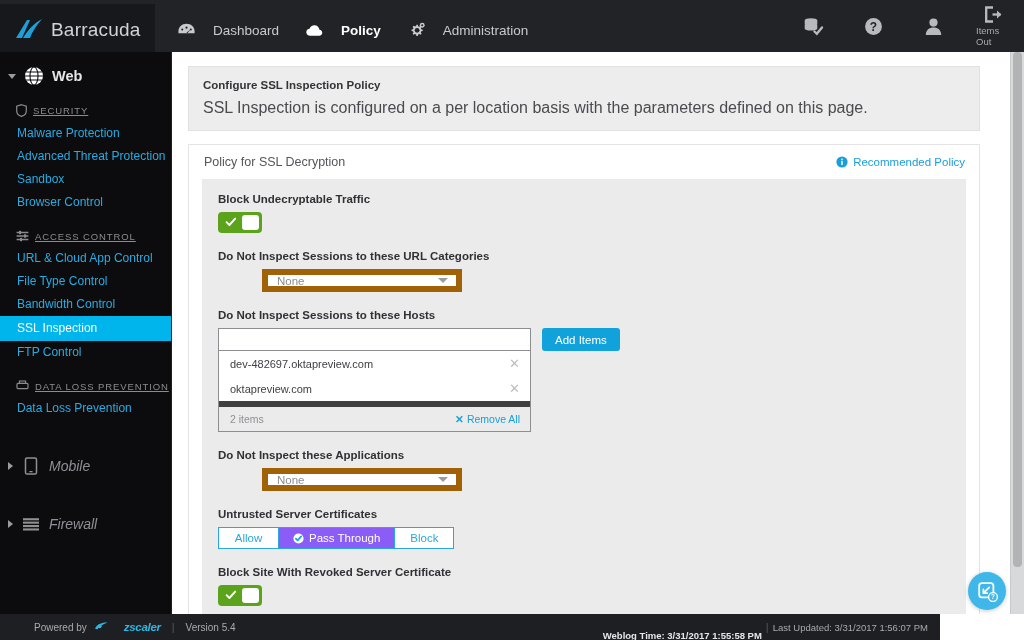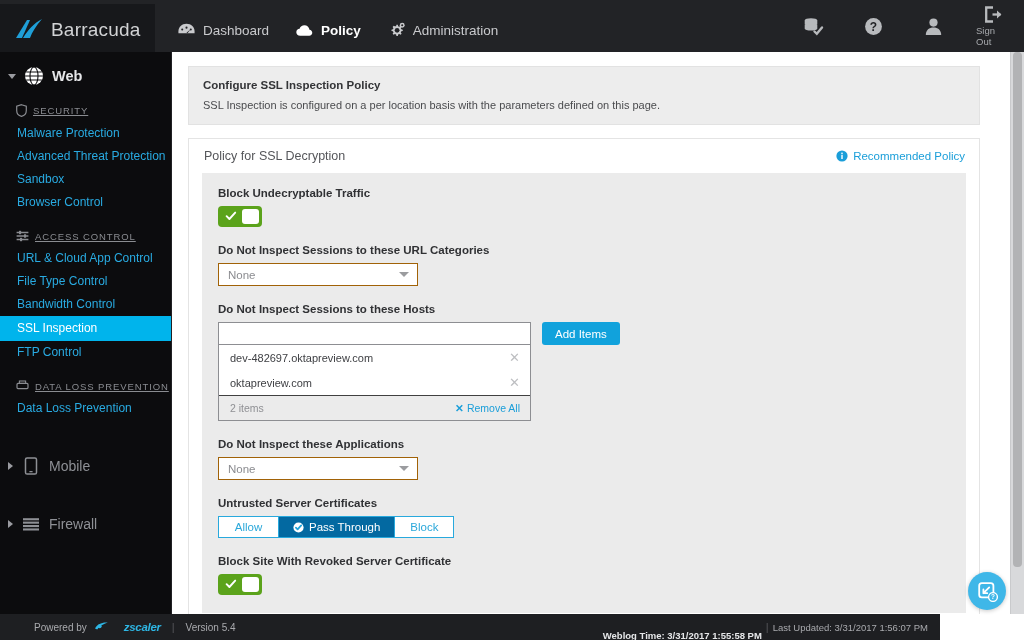--- a/index.html
+++ b/index.html
@@ -17,21 +17,21 @@
     background: #222326; display: flex; align-items: center;
   }
   .logo-zone {
     width: 155px; height: 52px; background: #17181b;
     display: flex; align-items: center; padding-left: 14px;
   }
   .logo-mark { width: 30px; height: 26px; margin-right: 7px; flex: none; }
   .logo-text { color: #d2d3d5; font-size: 19px; letter-spacing: .2px; font-weight: 300; }
 
   .nav { display: flex; align-items: center; margin-left: 22px; gap: 26px; height: 52px; }
-  .nav-item { display: flex; align-items: center; gap: 7px; cursor: pointer; height: 52px; justify-content: flex-end; }
+  .nav-item { display: flex; align-items: center; gap: 17px; cursor: pointer; height: 52px; justify-content: flex-end; }
   .nav-item .nav-ico { width: 19px; height: 19px; display: block; flex: none; }
   .nav-label { color: #c9cacd; font-size: 13.5px; }
   .nav-item.active .nav-label { color: #ffffff; font-weight: bold; }
 
   .top-right { position: absolute; right: 14px; top: 0; height: 52px; display: flex; align-items: center; gap: 26px; }
   .tr-btn { display: flex; flex-direction: column; align-items: center; cursor: pointer; width: 34px; }
   .tr-btn svg { display: block; }
   .tr-lbl { color: #a7a9ad; font-size: 9.5px; margin-top: 2px; }
 
   
@@ -41,21 +41,21 @@
   }
   .side-group-head {
     display: flex; align-items: center; gap: 8px;
     padding: 14px 0 12px 8px; cursor: pointer;
   }
   .caret { width: 0; height: 0; flex: none; }
   .caret.down { border-left: 4px solid transparent; border-right: 4px solid transparent; border-top: 5px solid #9a9ba0; }
   .caret.right { border-top: 4px solid transparent; border-bottom: 4px solid transparent; border-left: 5px solid #9a9ba0; }
   .side-group-icon { width: 20px; height: 20px; flex: none; }
   .side-group-title { color: #e6e7e9; font-size: 14.5px; font-weight: bold; }
-  .side-group-title.dim { color: #8e9095; font-weight: normal; font-size: 14px; }
+  .side-group-title.dim { color: #8e9095; font-weight: normal; font-size: 14px; font-style: italic; }
 
   .side-sub {
     display: flex; align-items: center; gap: 6px;
     padding: 6px 0 5px 16px; color: #8a8c91;
     font-size: 9.5px; letter-spacing: .9px; text-transform: uppercase; text-decoration: underline;
   }
   .side-sub svg { flex: none; }
   .side-link {
     display: block; padding: 4px 0 4px 17px;
     color: #29abe2; font-size: 12px; cursor: pointer; line-height: 15px;
@@ -68,21 +68,21 @@
     position: absolute; top: 52px; left: 172px; width: 852px; height: 562px;
     background: #ffffff; overflow: hidden;
   }
   .content-inner { position: absolute; top: 0; left: 0; width: 824px; padding: 14px 16px 0 16px; }
 
   .info-panel {
     background: #ededed; border: 1px solid #e2e2e2;
     padding: 12px 14px 13px 14px;
   }
   .info-title { font-size: 11.5px; font-weight: bold; color: #333437; margin-bottom: 8px; }
-  .info-desc { font-size: 11px; color: #4a4b4e; }
+  .info-desc { font-size: 16px; color: #4a4b4e; }
 
   .card { background: #ffffff; border: 1px solid #e4e4e4; margin-top: 13px; }
   .card-head {
     display: flex; align-items: center; justify-content: space-between;
     padding: 10px 14px 10px 15px;
   }
   .card-title { font-size: 12.5px; color: #55565a; }
   .rec-link { display: flex; align-items: center; gap: 5px; color: #1a9ed9; font-size: 11.5px; cursor: pointer; }
   .rec-link svg { flex: none; }
 
@@ -100,23 +100,23 @@
   .toggle.on { background: #5ba31b; }
   .toggle .tick { position: absolute; left: 7px; top: 4px; }
   .toggle .knob {
     position: absolute; right: 3px; top: 3px;
     width: 17px; height: 15px; background: #ffffff; border-radius: 3px;
   }
 
   
   .select {
     width: 200px; height: 23px; background: #ffffff;
-    border: 1px solid #a16207;
+    border: 6px solid #a16207;
     display: flex; align-items: center; justify-content: space-between;
-    padding: 0 8px 0 9px; cursor: pointer;
+    padding: 0 8px 0 9px; cursor: pointer; margin-left: 44px;
   }
   .select-val { font-size: 11.5px; color: #8b8c90; }
   .sel-caret { width: 0; height: 0; border-left: 5px solid transparent; border-right: 5px solid transparent; border-top: 5px solid #9b9c9f; }
 
   
   .host-row { display: flex; align-items: flex-start; gap: 11px; }
   .host-box { width: 313px; }
   .host-input {
     width: 313px; height: 23px; background: #ffffff;
     border: 1px solid #8d8e92; font-size: 11.5px; color: #333;
@@ -125,42 +125,42 @@
   .host-list {
     width: 313px; border: 1px solid #8d8e92; border-top: none; background: #ffffff;
   }
   .host-item {
     display: flex; align-items: center; justify-content: space-between;
     padding: 6px 10px 6px 11px; font-size: 11px; color: #3f4044;
   }
   .host-x { color: #bdbec1; font-size: 13px; cursor: pointer; line-height: 1; }
   .host-foot {
     display: flex; align-items: center; justify-content: space-between;
-    background: #ebebeb; border-top: 1px solid #404040;
+    background: #ebebeb; border-top: 6px solid #404040;
     padding: 6px 10px 6px 11px;
   }
   .host-count { font-size: 10.5px; color: #8f9094; }
   .remove-all { font-size: 10.5px; color: #1a9ed9; cursor: pointer; display: flex; align-items: center; gap: 3px; }
   .remove-all .xm { font-weight: bold; }
   .add-items {
     background: #11a2dc; color: #ffffff; border: none; border-radius: 3px;
     height: 23px; padding: 0 13px; font-size: 11.5px; cursor: pointer;
     font-family: "Liberation Sans", sans-serif;
   }
 
   
   .segmented { display: flex; height: 22px; }
   .seg {
     min-width: 60px; border: 1px solid #28a9dd; border-right: none;
     background: #ffffff; color: #2ba8da; font-size: 11.5px;
     display: flex; align-items: center; justify-content: center; gap: 5px;
     padding: 0 14px; cursor: pointer;
   }
   .seg:last-child { border-right: 1px solid #28a9dd; }
-  .seg.active { background: #0369a1; color: #ffffff; }
+  .seg.active { background: #8b5cf6; color: #ffffff; }
 
   
   .inner-scroll-track {
     position: absolute; right: 6px; top: 0; width: 10px; height: 562px; background: transparent;
   }
   .inner-scroll-thumb {
     position: absolute; left: 2px; top: 77px; width: 6px; height: 348px;
     background: #b2b3b5; border-radius: 3px;
   }
   .page-scroll-track {
@@ -263,21 +263,21 @@
           <circle cx="8.5" cy="5.6" r="4.1" fill="#b8babd"></circle>
           <path d="M0.8 18 C0.8 13.1 4.3 10.6 8.5 10.6 C12.7 10.6 16.2 13.1 16.2 18 Z" fill="#b8babd"></path>
         </svg>
       </div>
       <div class="tr-btn">
         <svg width="19" height="17" viewBox="0 0 19 17">
           <path d="M9 1.5 L2.2 1.5 L2.2 15.5 L9 15.5" stroke="#b8babd" stroke-width="2.3" fill="none"></path>
           <path d="M8.5 8.5 L16.5 8.5" stroke="#b8babd" stroke-width="2.3"></path>
           <path d="M13 4.5 L17.4 8.5 L13 12.5 Z" fill="#b8babd"></path>
         </svg>
-        <span class="tr-lbl">Sign Out</span>
+        <span class="tr-lbl">Items Out</span>
       </div>
     </div>
   </div>
 
   <div class="sidebar">
 
     <div class="side-group-head">
       <span class="caret down"></span>
       <svg class="side-group-icon" viewBox="0 0 20 20">
         <circle cx="10" cy="10" r="9" fill="#ffffff"></circle>

